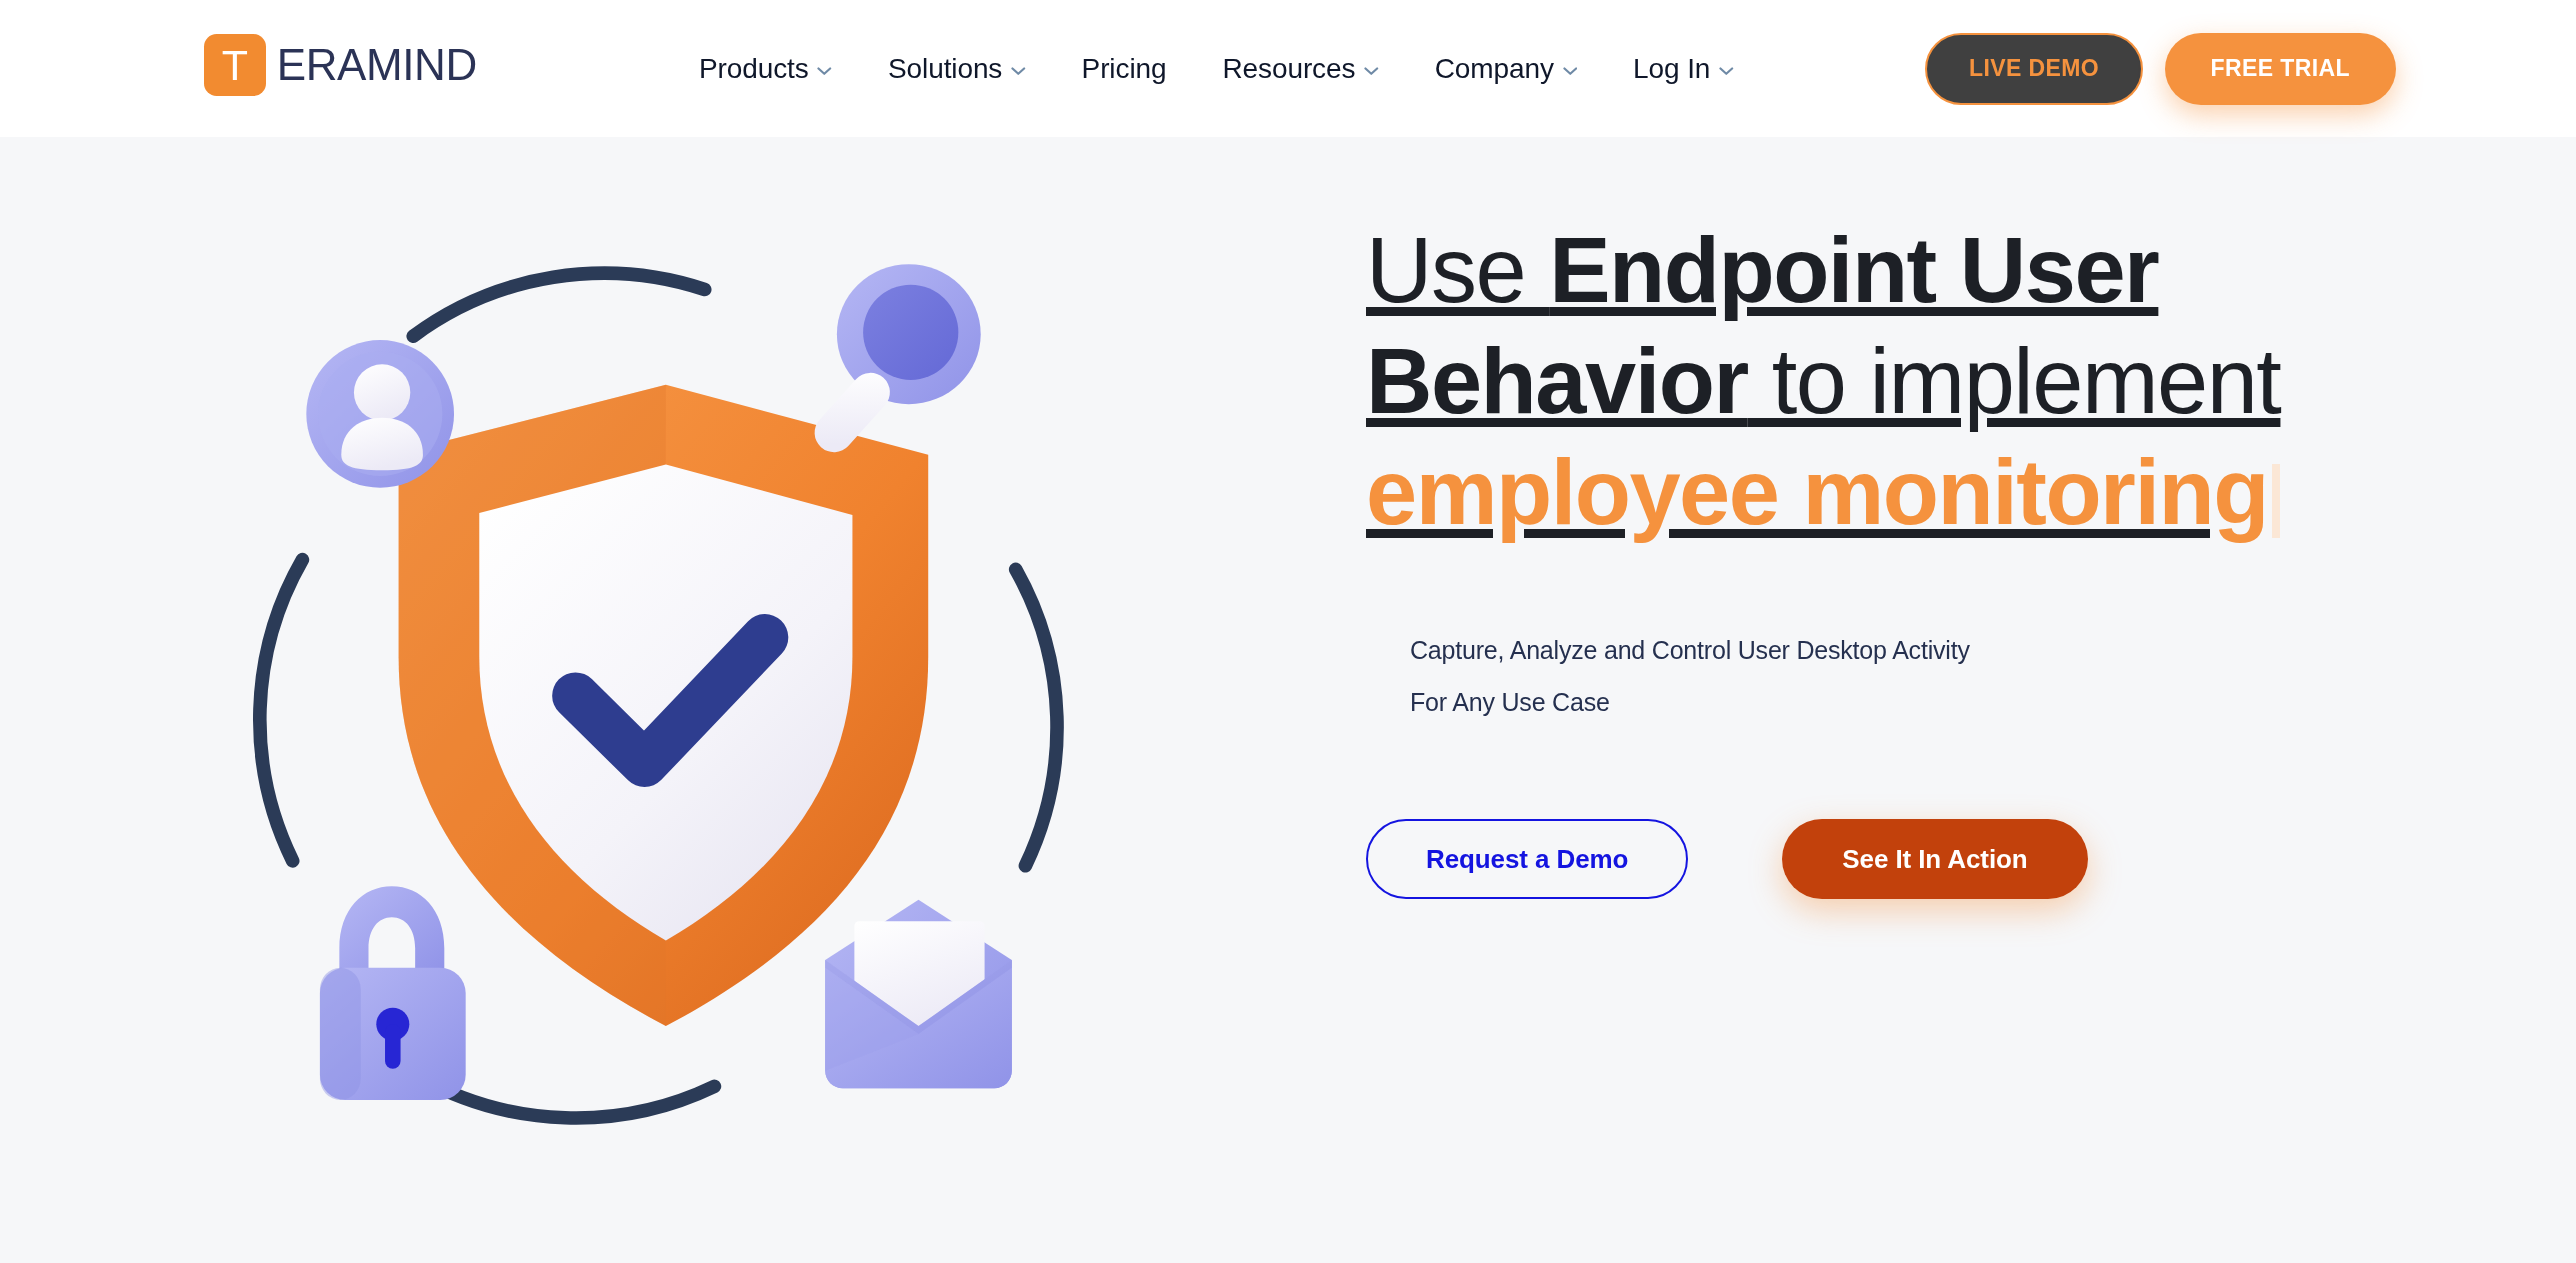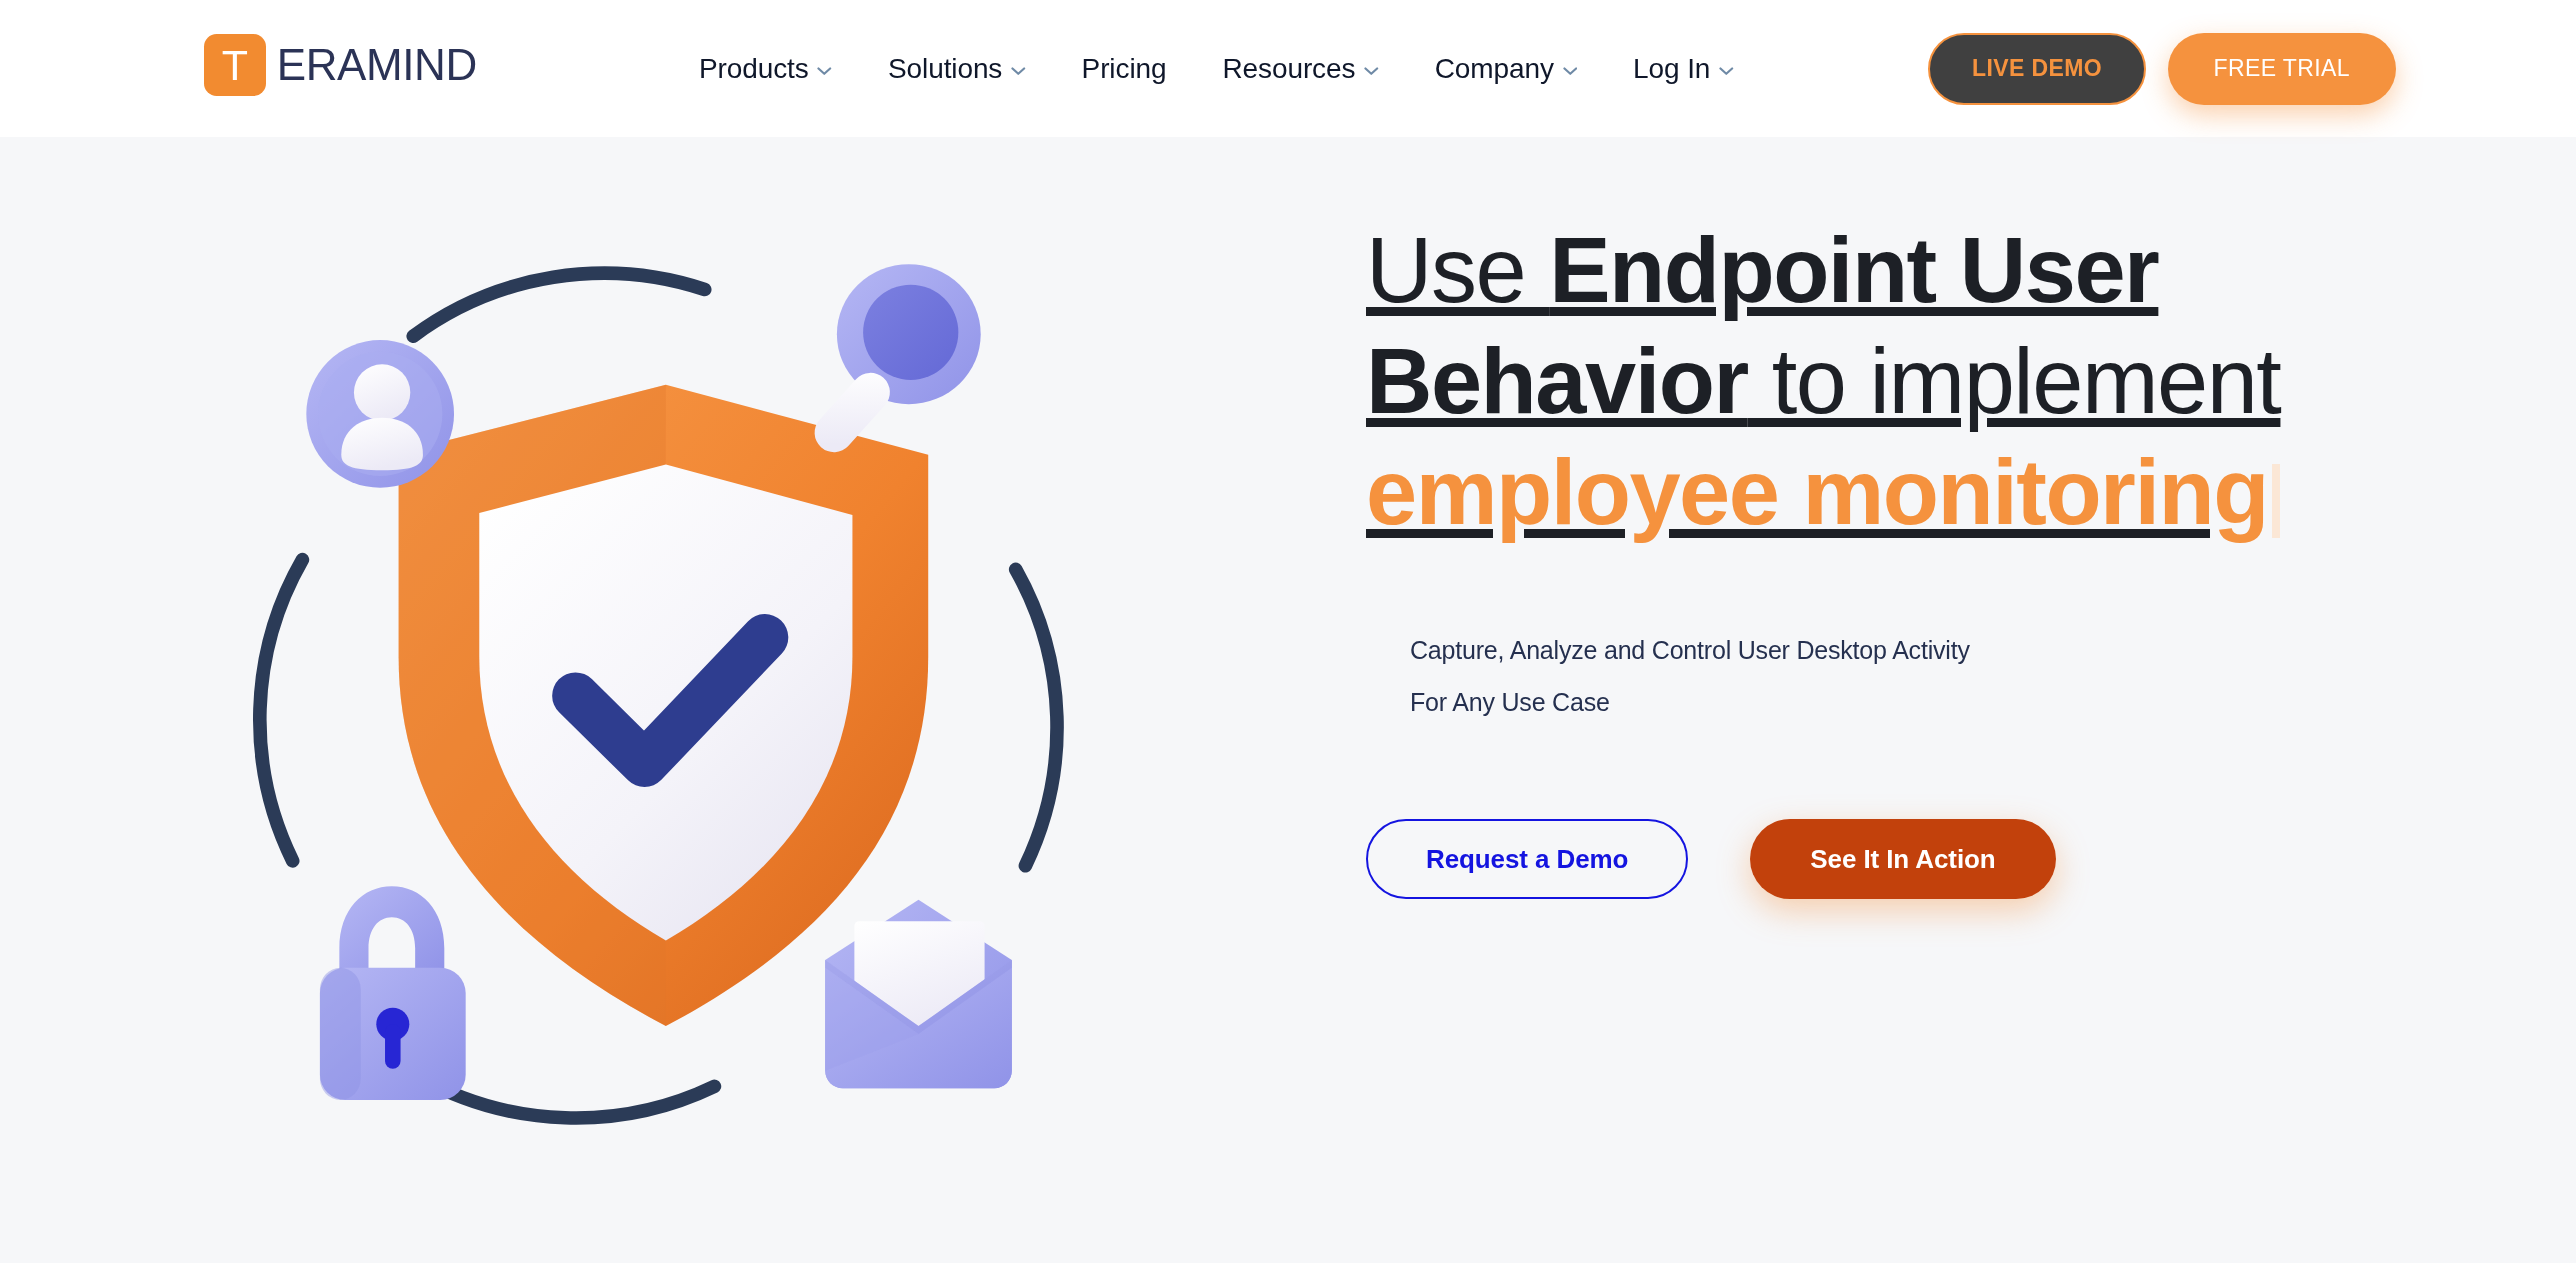--- a/index.html
+++ b/index.html
@@ -98,21 +98,21 @@
     white-space:nowrap;
   }
   .btn-trial {
     height:72px;
     padding:0 46px;
     border:none;
     border-radius:39px;
     background:#f5923e;
     color:#ffffff;
     font-size:23px;
-    font-weight:normal;
+    font-weight:bold;
     letter-spacing:0.4px;
     display:flex; align-items:center; justify-content:center;
     cursor:pointer;
     white-space:nowrap;
     box-shadow:0 9.7px 27px rgba(245,146,62,0.42);
   }
 
   
   .hero {
     position:absolute; top:137px; left:0;
@@ -158,21 +158,21 @@
     line-height:52px;
     color:#25304f;
     font-weight:400;
     letter-spacing:-0.2px;
     max-width:836px;
     margin-left:44px;
   }
 
   .hero-btns {
     margin-top:91px;
-    display:flex; align-items:center; gap:62px;
+    display:flex; align-items:center; gap:94px;
   }
   .btn-demo {
     height:80px;
     padding:0 58px;
     border:2.9px solid #1414e0;
     border-radius:44px;
     background:transparent;
     color:#1414e0;
     font-size:26px;
     font-weight:bold;

